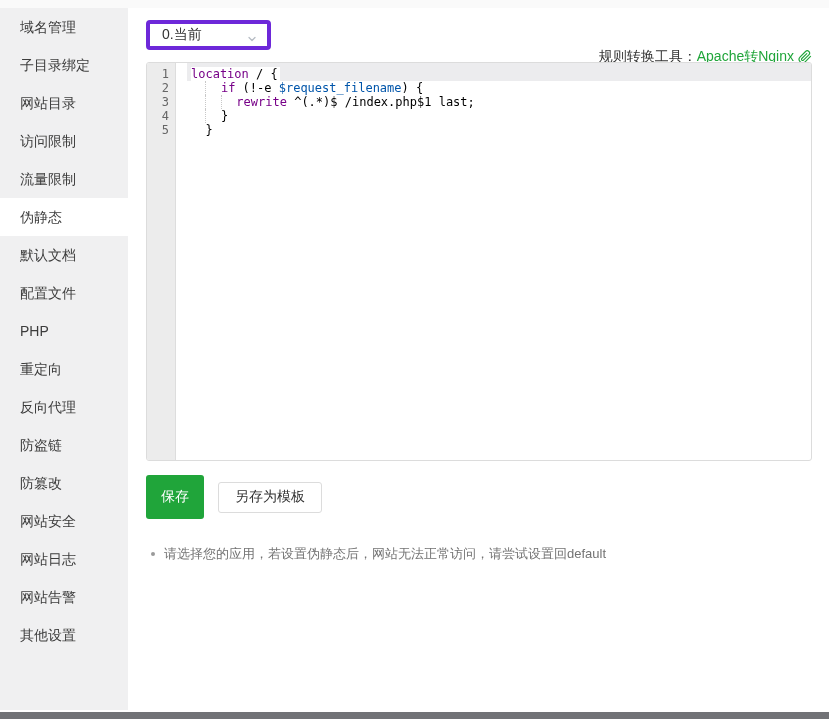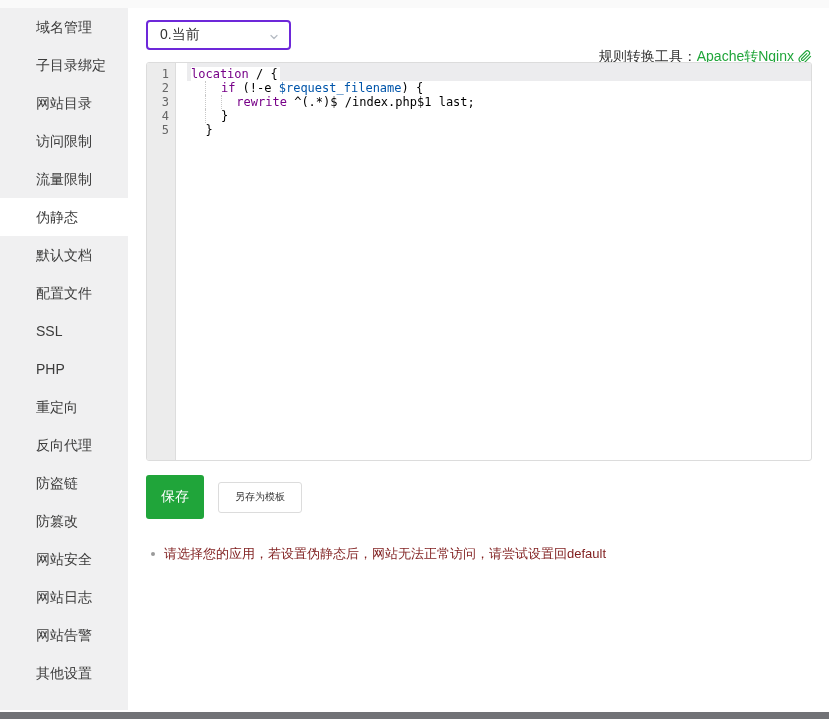--- a/index.html
+++ b/index.html
@@ -14,39 +14,39 @@
   }
   .top-strip { position:absolute; top:0; left:0; width:829px; height:8px; background:#fafafa; }
 
   
   .sidebar {
     position:absolute; top:8px; left:0; width:128px; height:702px;
     background:#f0f0f1;
   }
   .side-item {
     height:38px; line-height:38px;
-    padding-left:36px;
+    padding-left:20px;
     font-size:14px; color:#3c3c3c;
     cursor:pointer;
     white-space:nowrap;
   }
   .side-item.selected { background:#ffffff; }
 
   
   .content { position:absolute; top:8px; left:128px; right:0; bottom:0; background:#fff; }
 
   .toolbar {
     margin:12px 17px 0 18px;
     height:30px;
     display:flex; align-items:center; justify-content:space-between;
   }
   .select-box {
     position:relative;
-    width:145px; height:30px;
-    border:2px solid #6d28d9; border-radius:4px;
+    width:125px; height:30px;
+    border:4px solid #6d28d9; border-radius:4px;
     background:#fff;
     display:flex; align-items:center;
     padding:0 28px 0 12px;
     font-size:14px; color:#333;
     cursor:pointer;
   }
   .select-box .chev {
     position:absolute; right:9px; top:9px;
     width:12px; height:12px; color:#b6bcc4;
   }
@@ -112,31 +112,31 @@
     height:44px; padding:0 15px;
     background:var(--green,#20a53a);
     color:#fff; font-size:14px;
     border:none; border-radius:3px;
     cursor:pointer;
     font-family:inherit;
   }
   .btn-plain {
     height:31px; padding:0 16px;
     margin-left:14px;
-    background:#fff; color:#333; font-size:10px;
+    background:#fff; color:#333; font-size:14px;
     border:1px solid #dcdcdc; border-radius:3px;
     cursor:pointer;
     font-family:inherit;
     text-align:right;
   }
 
   
   .notes { margin:24px 0 0 23px; }
   .note-line {
-    font-size:13px; color:#7f1d1d;
+    font-size:13px; color:#737373;
     line-height:22px;
     display:flex; align-items:flex-start;
   }
   .bullet {
     display:inline-block;
     width:4px; height:4px; border-radius:50%;
     background:#9a9a9a;
     margin:9px 9px 0 0;
     flex:0 0 auto;
   }
@@ -154,21 +154,20 @@
 
 <aside class="sidebar">
     <div class="side-item">域名管理</div>
     <div class="side-item">子目录绑定</div>
     <div class="side-item">网站目录</div>
     <div class="side-item">访问限制</div>
     <div class="side-item">流量限制</div>
     <div class="side-item selected">伪静态</div>
     <div class="side-item">默认文档</div>
     <div class="side-item">配置文件</div>
-    <div class="side-item">SSL</div>
     <div class="side-item">PHP</div>
     <div class="side-item">重定向</div>
     <div class="side-item">反向代理</div>
     <div class="side-item">防盗链</div>
     <div class="side-item">防篡改</div>
     <div class="side-item">网站安全</div>
     <div class="side-item">网站日志</div>
     <div class="side-item">网站告警</div>
     <div class="side-item">其他设置</div>
   </aside>

